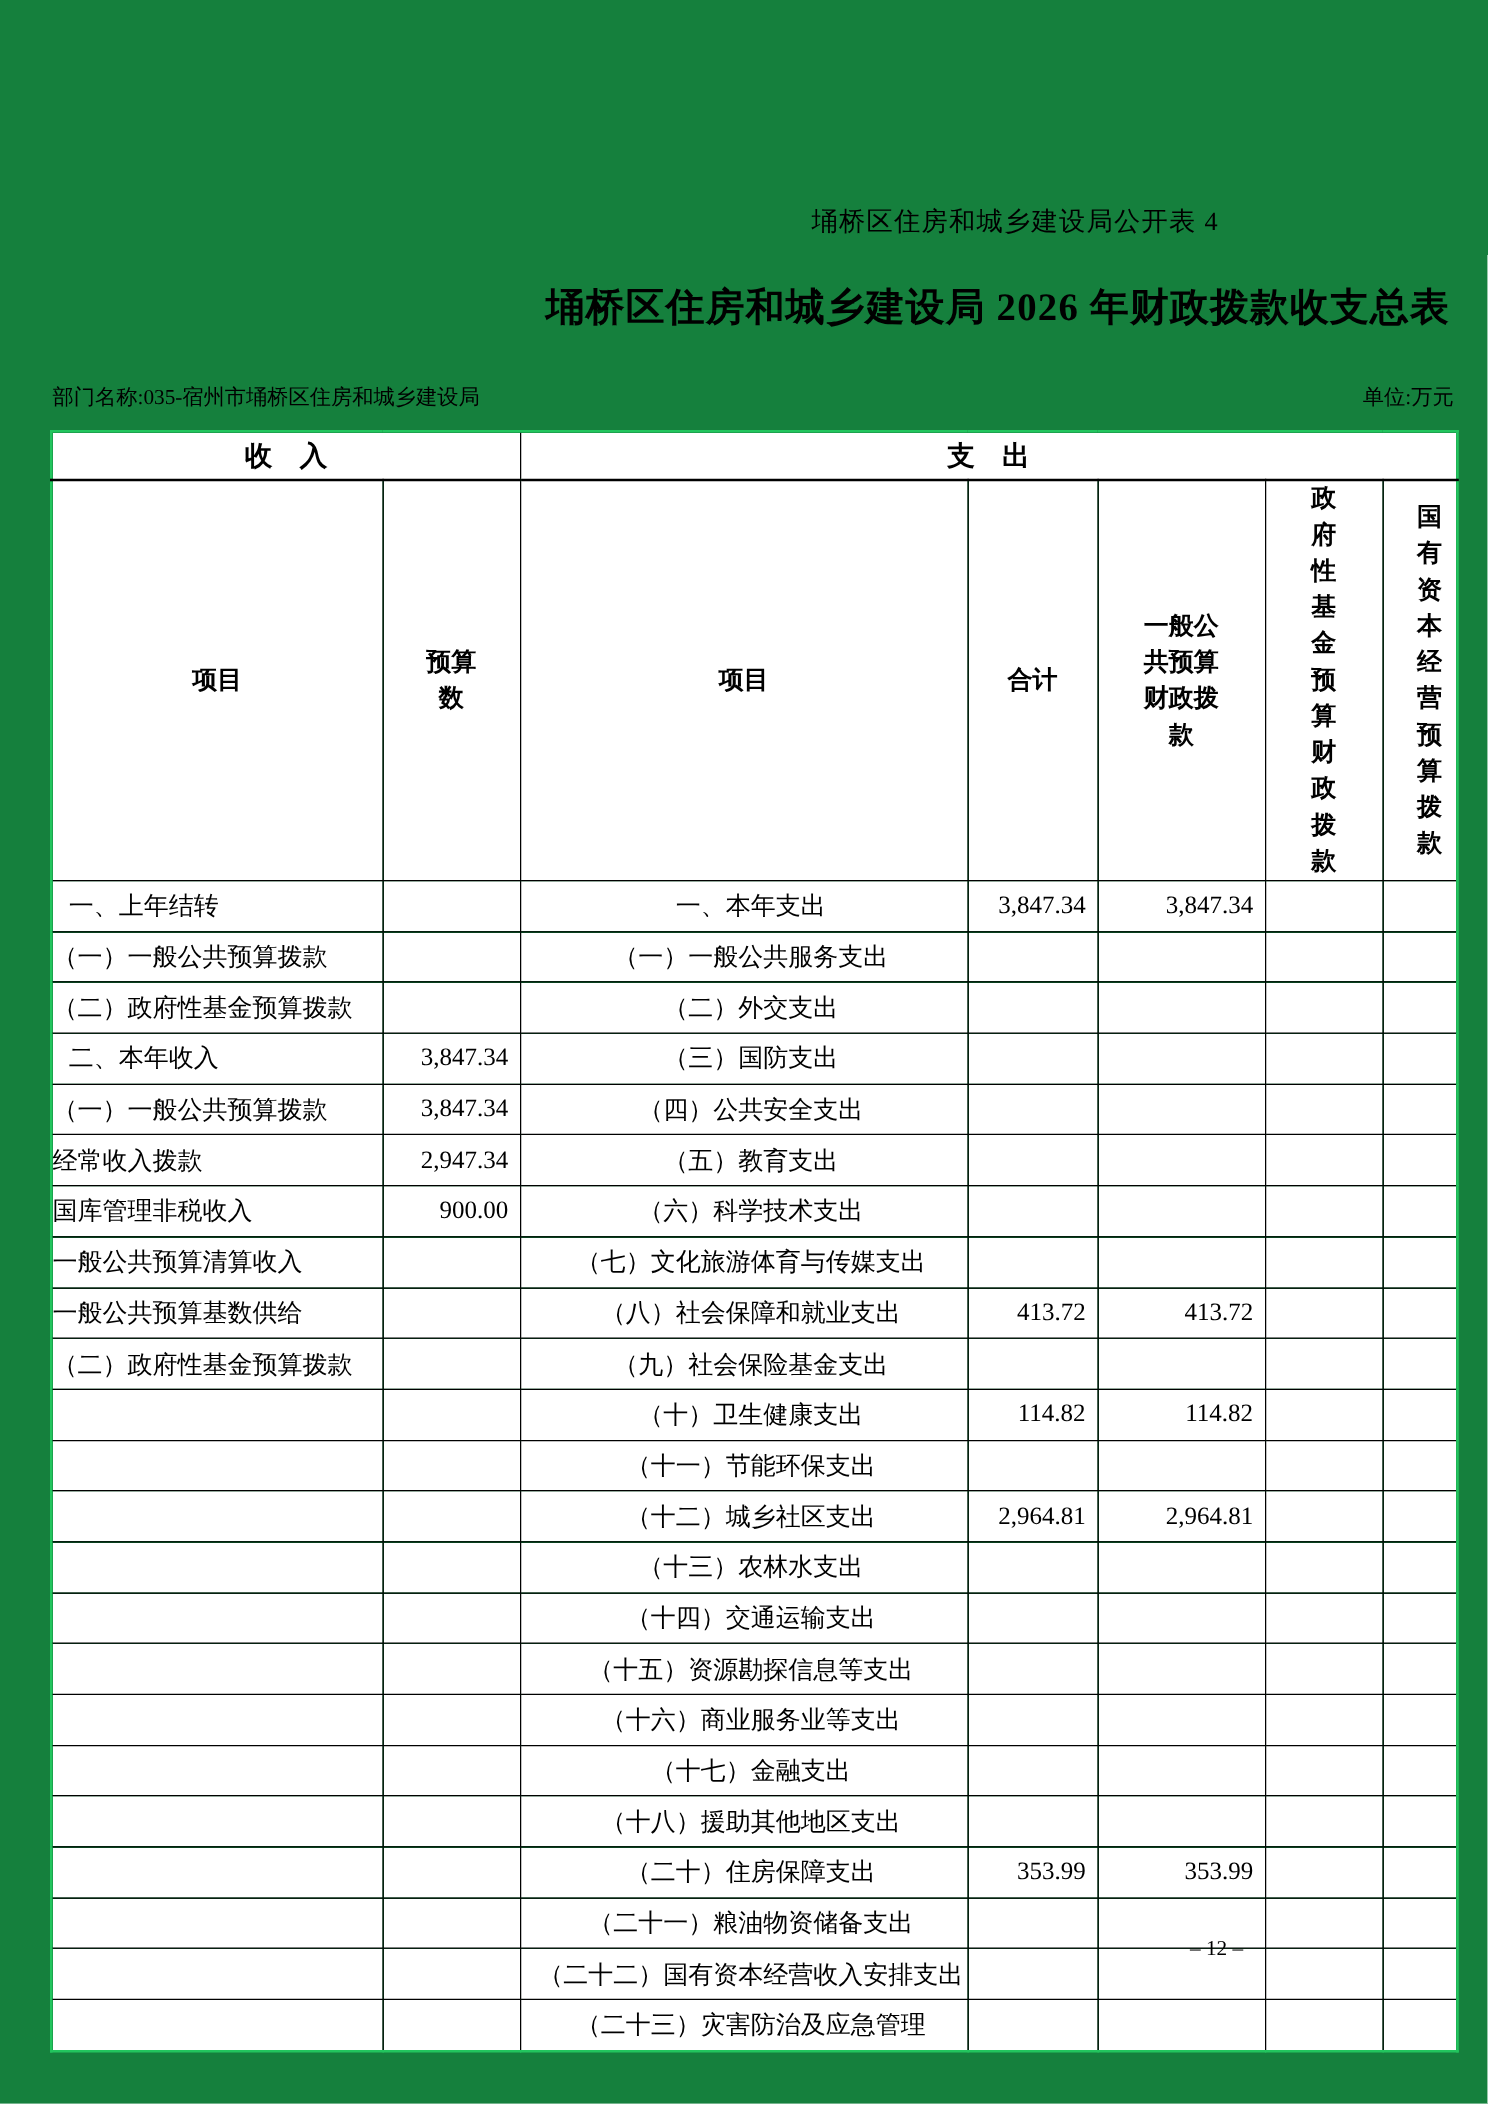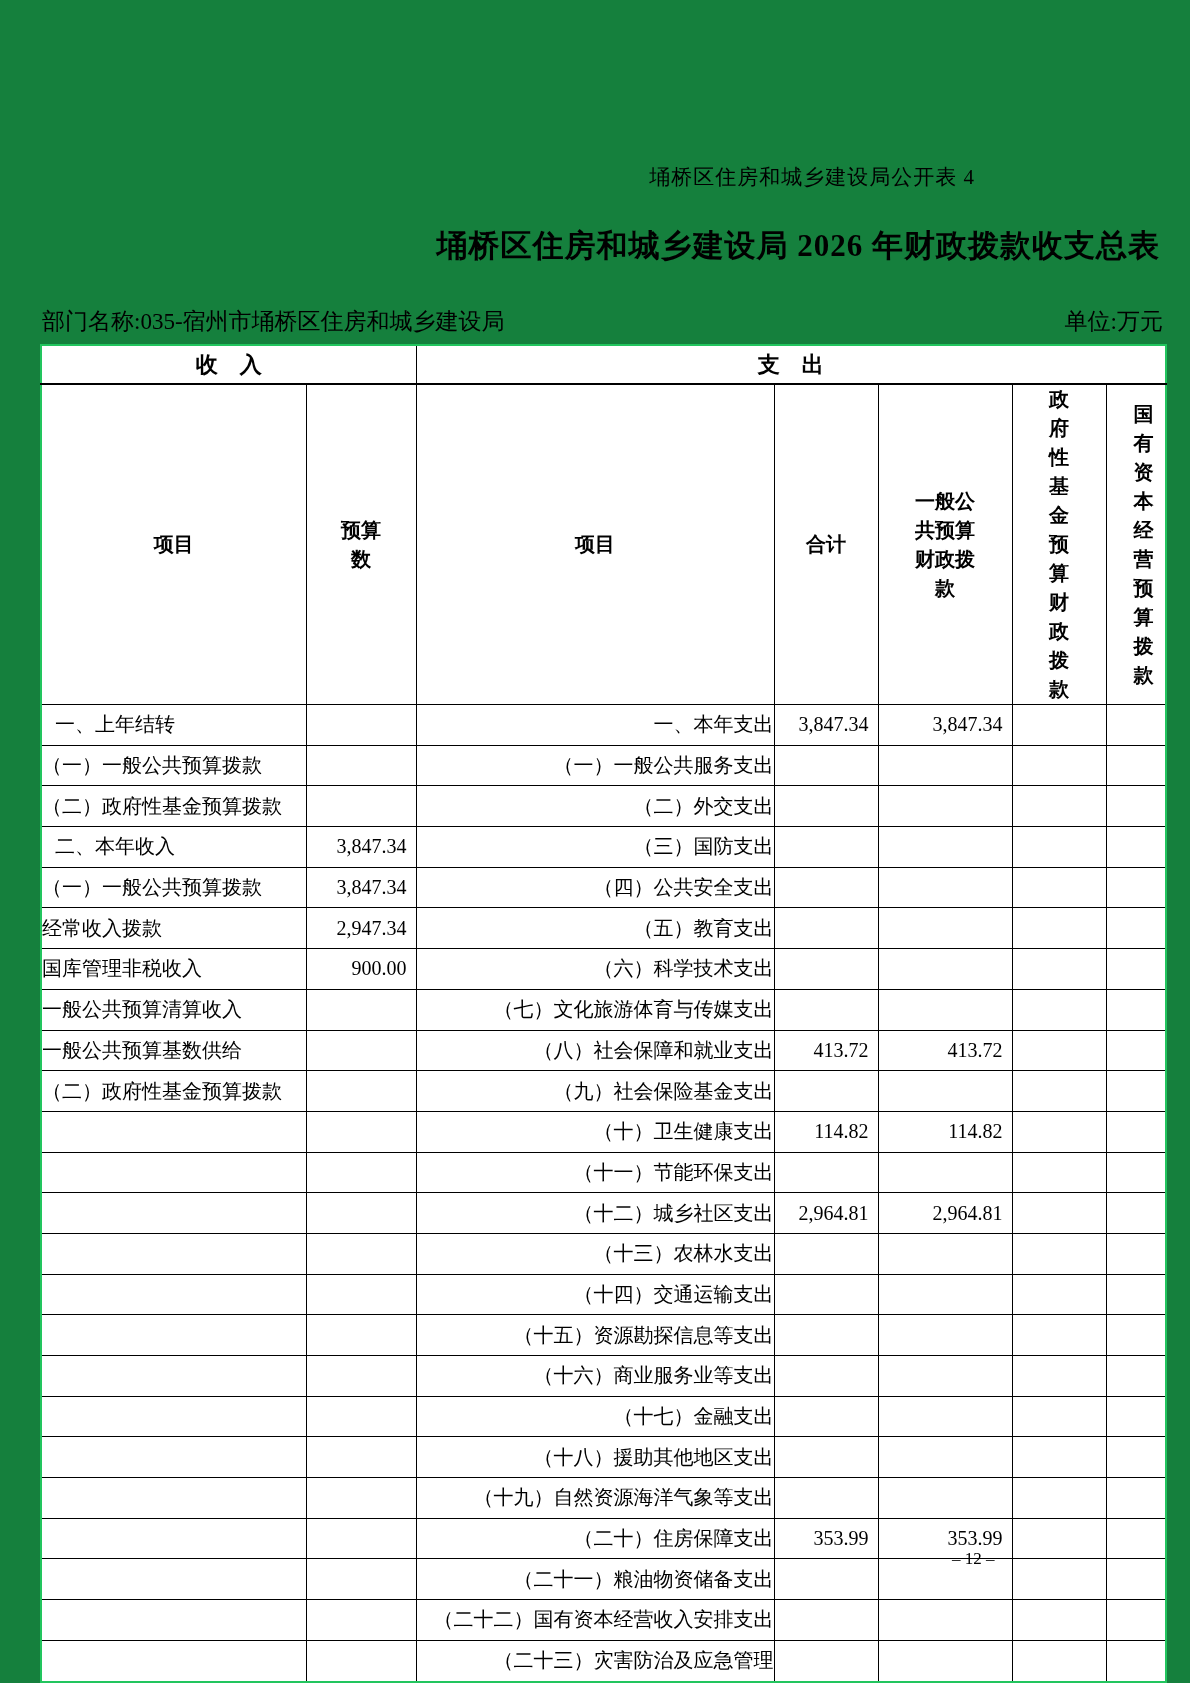--- a/index.html
+++ b/index.html
@@ -38,21 +38,21 @@
     letter-spacing: 1px;
     white-space: nowrap;
   }
   .meta-row {
     position: absolute;
     top: 306px;
     left: 42px;
     right: 27px;
     display: flex;
     justify-content: space-between;
-    font-size: 23px;
+    font-size: 17px;
   }
   .budget-table {
     position: absolute;
     top: 344px;
     left: 40px;
     width: 1125px;
     border-collapse: collapse;
     table-layout: fixed;
     border: 2px solid #22c55e;
   }
@@ -80,21 +80,21 @@
     padding: 0 27px;
   }
   .budget-table tbody td {
     height: 39.7px;
     font-size: 20px;
     vertical-align: middle;
     white-space: nowrap;
   }
   td.c-income.lv1 { text-align: left;  padding-left: 13px; }
   td.c-income.lv2 { padding-right: 7px; }
-  td.c-exp        { text-align: right;  padding-left: 11px; }
+  td.c-exp        { text-align: center;  padding-left: 11px; }
   td.c-num        { text-align: right; padding-right: 9px; font-size: 19px; }
   .page-number {
     position: absolute;
     top: 1549px;
     left: 952px;
     font-size: 17px;
     white-space: nowrap;
   }
 </style>
 </head>
@@ -304,29 +304,20 @@
     <td class="c-num"></td>
     <td class="c-exp">（十八）援助其他地区支出</td>
     <td class="c-num"></td>
     <td class="c-num"></td>
     <td class="c-num"></td>
     <td class="c-num"></td>
   </tr>
         <tr>
     <td class="c-income"></td>
     <td class="c-num"></td>
-    <td class="c-exp">（十九）自然资源海洋气象等支出</td>
-    <td class="c-num"></td>
-    <td class="c-num"></td>
-    <td class="c-num"></td>
-    <td class="c-num"></td>
-  </tr>
-        <tr>
-    <td class="c-income"></td>
-    <td class="c-num"></td>
     <td class="c-exp">（二十）住房保障支出</td>
     <td class="c-num">353.99</td>
     <td class="c-num">353.99</td>
     <td class="c-num"></td>
     <td class="c-num"></td>
   </tr>
         <tr>
     <td class="c-income"></td>
     <td class="c-num"></td>
     <td class="c-exp">（二十一）粮油物资储备支出</td>

